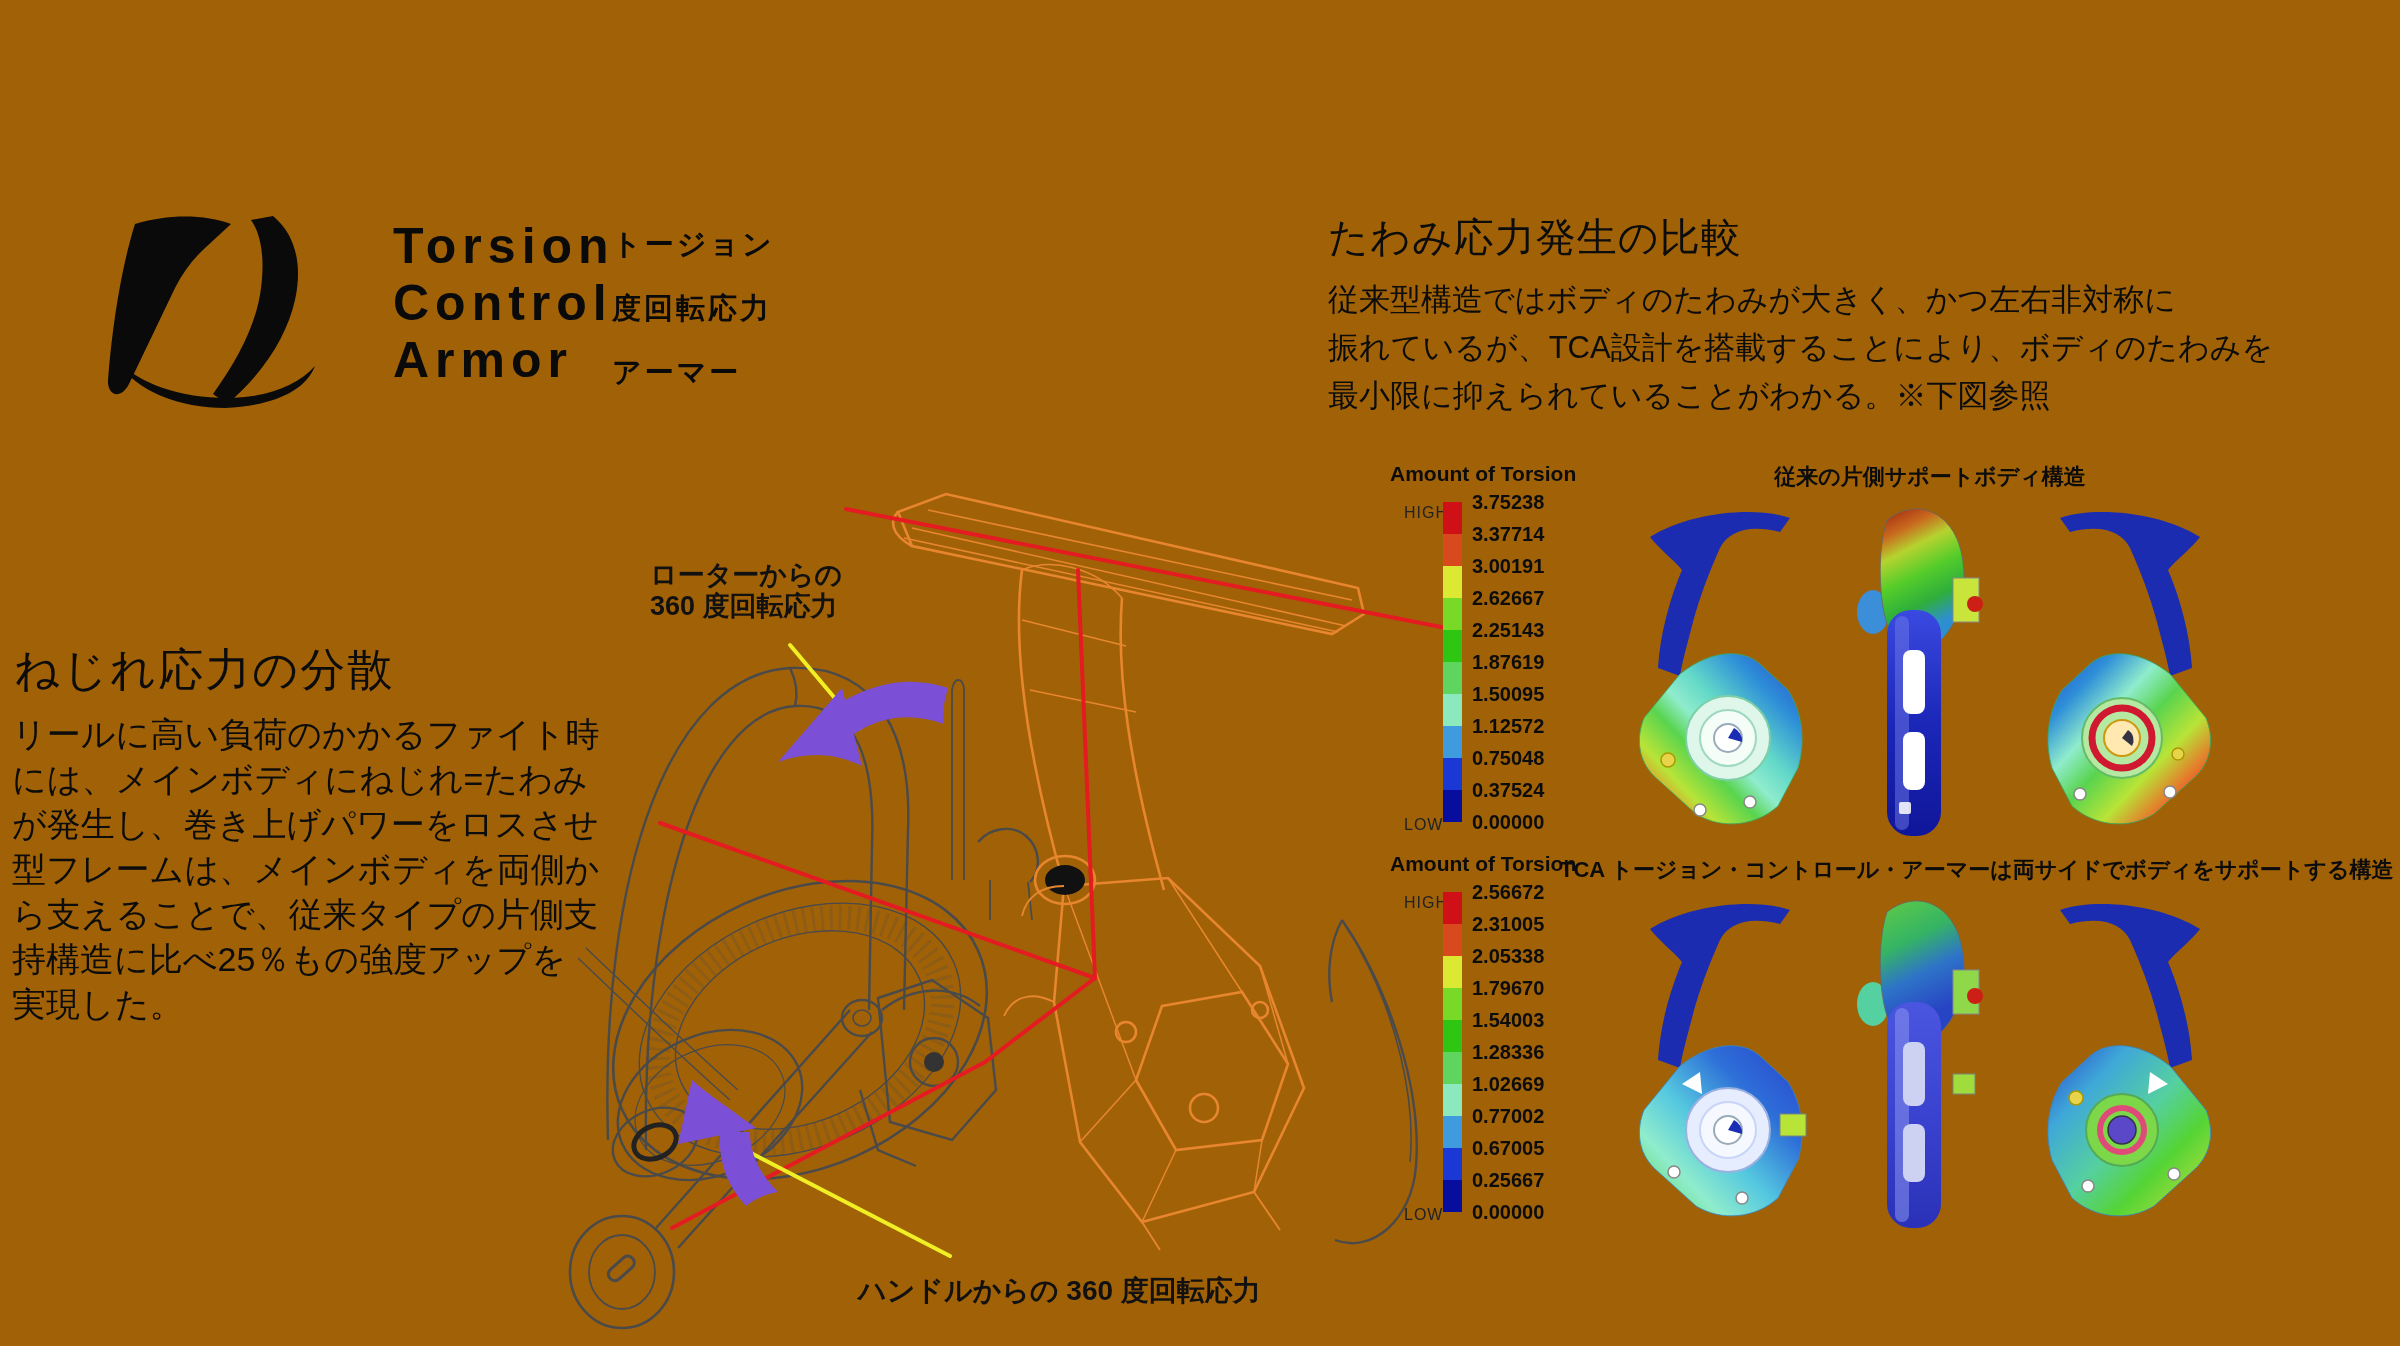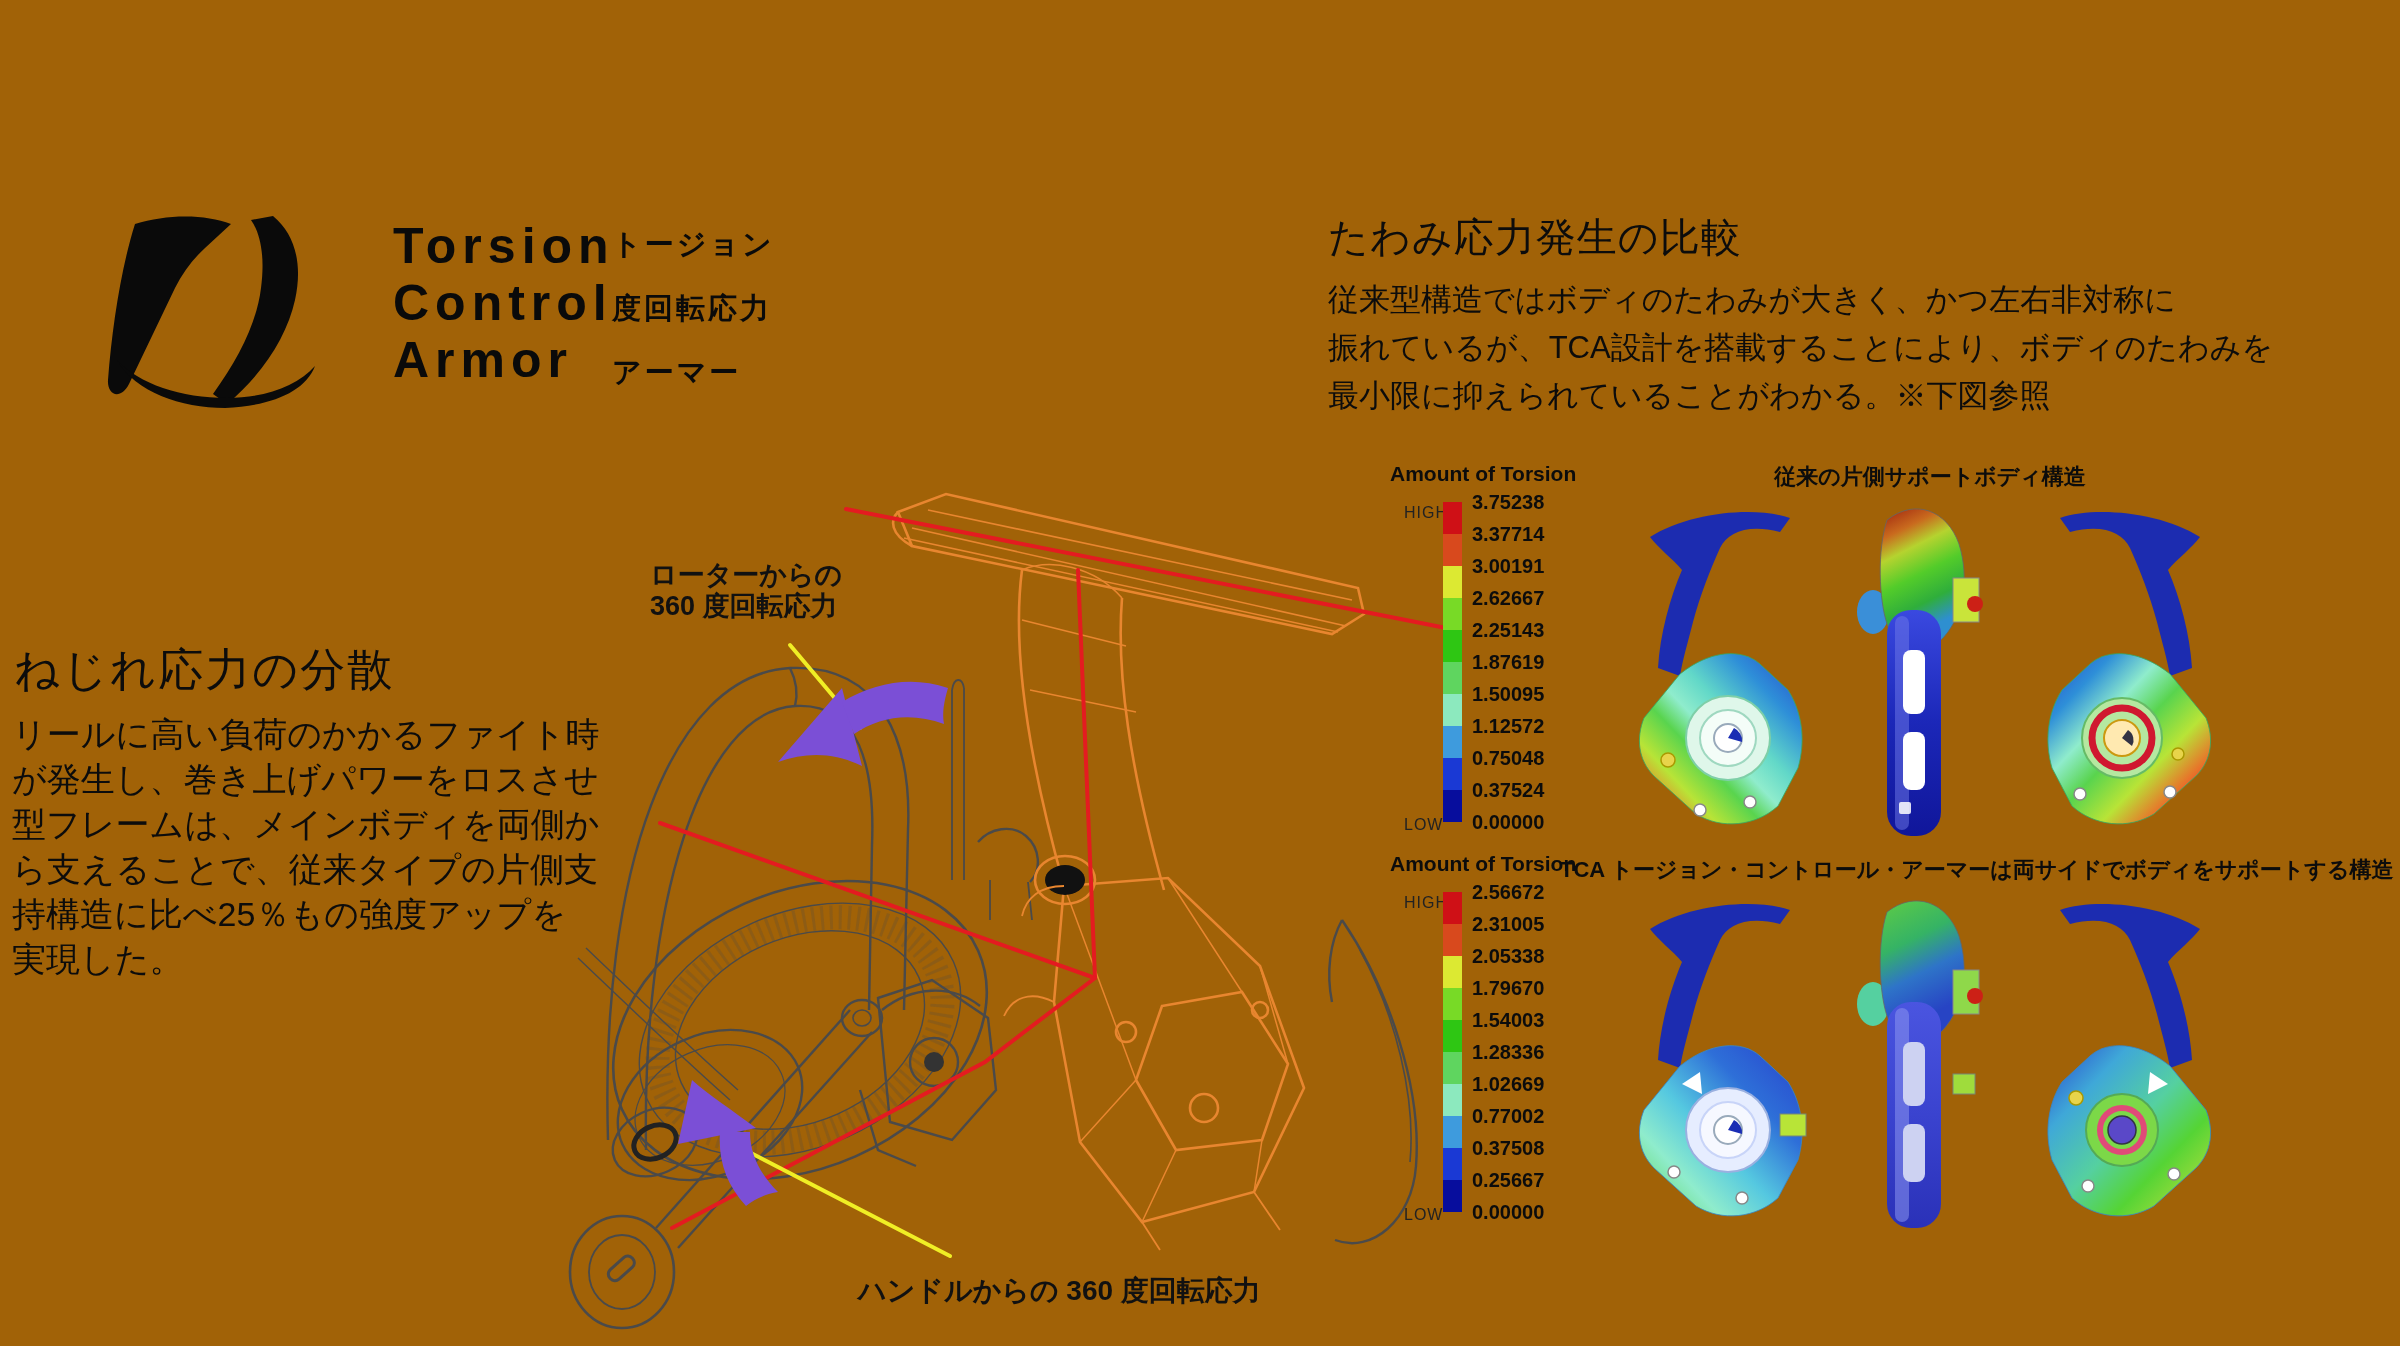--- a/index.html
+++ b/index.html
@@ -73,20 +73,21 @@
   <div class="abs" style="left:612px;top:212px;">
     <div class="logo-kana nowrap">トージョン</div>
     <div class="logo-kana nowrap">度回転応力</div>
     <div class="logo-kana nowrap">アーマー</div>
   </div>
 
   <div class="abs h-left nowrap" style="left:14px;top:640px;">ねじれ応力の分散</div>
 
   <div class="abs" style="left:12px;top:712px;">
     <div class="p-left nowrap">リールに高い負荷のかかるファイト時</div>
+    <div class="p-left nowrap">には、メインボディにねじれ=たわみ</div>
     <div class="p-left nowrap">が発生し、巻き上げパワーをロスさせ</div>
     <div class="p-left nowrap">型フレームは、メインボディを両側か</div>
     <div class="p-left nowrap">ら支えることで、従来タイプの片側支</div>
     <div class="p-left nowrap">持構造に比べ25％もの強度アップを</div>
     <div class="p-left nowrap">実現した。</div>
   </div>
 
   <div class="abs h-right nowrap" style="left:1328px;top:210px;">たわみ応力発生の比較</div>
 
   <div class="abs" style="left:1328px;top:276px;">
@@ -313,21 +314,21 @@
         </div>
       <div class="legend-values">
           <div class="legend-value">2.56672</div>
           <div class="legend-value">2.31005</div>
           <div class="legend-value">2.05338</div>
           <div class="legend-value">1.79670</div>
           <div class="legend-value">1.54003</div>
           <div class="legend-value">1.28336</div>
           <div class="legend-value">1.02669</div>
           <div class="legend-value">0.77002</div>
-          <div class="legend-value">0.37508</div>
+          <div class="legend-value">0.67005</div>
           <div class="legend-value">0.25667</div>
           <div class="legend-value">0.00000</div>
         </div>
     </div>
   </div>
 
   <div class="abs fea-caption" style="left:1560px;top:855px;width:740px;">TCA トージョン・コントロール・アーマーは両サイドでボディをサポートする構造</div>
 
   <svg class="abs" style="left:1630px;top:884px;" width="590" height="362" viewBox="0 0 590 362">
     <defs>

